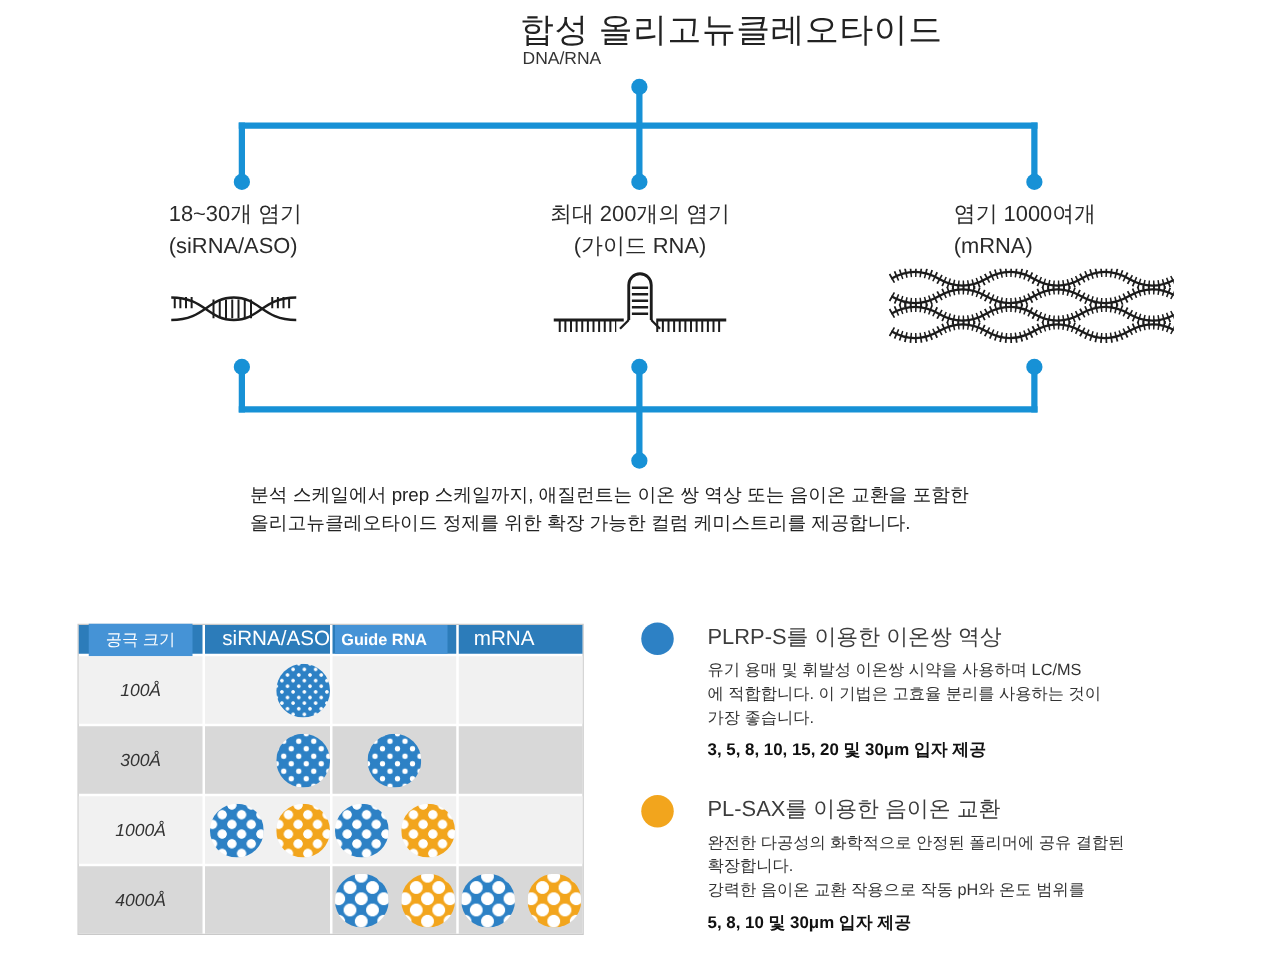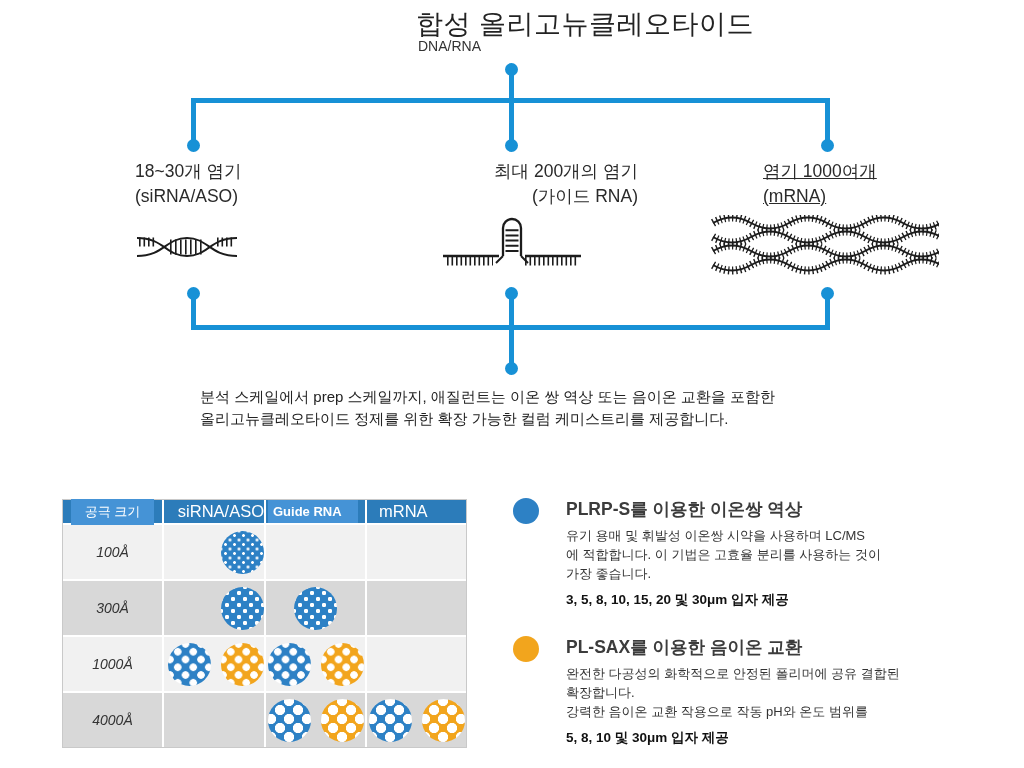--- a/index.html
+++ b/index.html
@@ -13,23 +13,23 @@
   
   .title-main{left:416px;top:6px;font-size:27px;color:#222;letter-spacing:.5px;}
   .title-sub{left:418px;top:38px;font-size:14px;color:#333;}
 
   
   .cline{background:#1791d6;position:absolute;}
   .cdot{background:#1791d6;position:absolute;width:13px;height:13px;border-radius:50%;}
 
   
   .branch{position:absolute;top:159px;font-size:17.5px;line-height:25px;color:#2a2a2a;}
-  .branch.center{left:418px;width:220px;text-align:right;}
+  .branch.center{left:402px;width:220px;text-align:center;}
   .branch.left{left:135px;}
-  .branch.right{left:763px;text-decoration:underline;}
+  .branch.right{left:763px;}
 
   
   .icon-svg{position:absolute;}
   .wire{fill:none;stroke:#1c1c1c;stroke-width:1.9;}
   .wire2{fill:none;stroke:#1c1c1c;stroke-width:2.3;}
   .hair{fill:none;stroke:#1c1c1c;stroke-width:8;stroke-dasharray:1.3 2.7;}
   .hair9{fill:none;stroke:#1c1c1c;stroke-width:9;stroke-dasharray:1.6 2.9;}
   .hair15{fill:none;stroke:#1c1c1c;stroke-width:15;stroke-dasharray:1.6 3.4;}
   .rungs{fill:none;stroke:#1c1c1c;stroke-width:13;stroke-dasharray:2 3.2;}
 
@@ -60,21 +60,21 @@
   .p100{background-image:radial-gradient(circle,#fff 1.1px,transparent 1.7px),radial-gradient(circle,#fff 1.1px,transparent 1.7px);background-size:9px 9px;background-position:0 0,4.5px 4.5px;}
   .p300{background-image:radial-gradient(circle,#fff 1.9px,transparent 2.5px),radial-gradient(circle,#fff 1.9px,transparent 2.5px);background-size:12px 12px;background-position:0 0,6px 6px;}
   .p1000{background-image:radial-gradient(circle,#fff 3.4px,transparent 4px),radial-gradient(circle,#fff 3.4px,transparent 4px);background-size:15.5px 15.5px;background-position:2px 1px,9.75px 8.75px;}
   .p4000{background-image:radial-gradient(circle,#fff 4.8px,transparent 5.4px),radial-gradient(circle,#fff 4.8px,transparent 5.4px);background-size:18px 18px;background-position:3px 2px,12px 11px;}
 
   
   .legend-item{position:absolute;left:513px;display:flex;gap:27px;}
   .legend-item:nth-child(1){top:497px;}
   .legend-item:nth-child(2){top:635px;}
   .legend-circle{width:26px;height:26px;border-radius:50%;flex:none;margin-top:1px;}
-  .legend-title{font-size:17.5px;color:#3c3c3c;margin-bottom:5px;font-weight:bold;}
+  .legend-title{font-size:17.5px;color:#3c3c3c;margin-bottom:5px;}
   .legend-desc div{font-size:13px;line-height:19px;color:#333;}
   .legend-particles{font-size:13.5px;font-weight:bold;color:#111;margin-top:8px;}
 </style>
 </head>
 <body>
 
 <div class="abs title-main">합성 올리고뉴클레오타이드</div>
 <div class="abs title-sub">DNA/RNA</div>
 
 <div>

